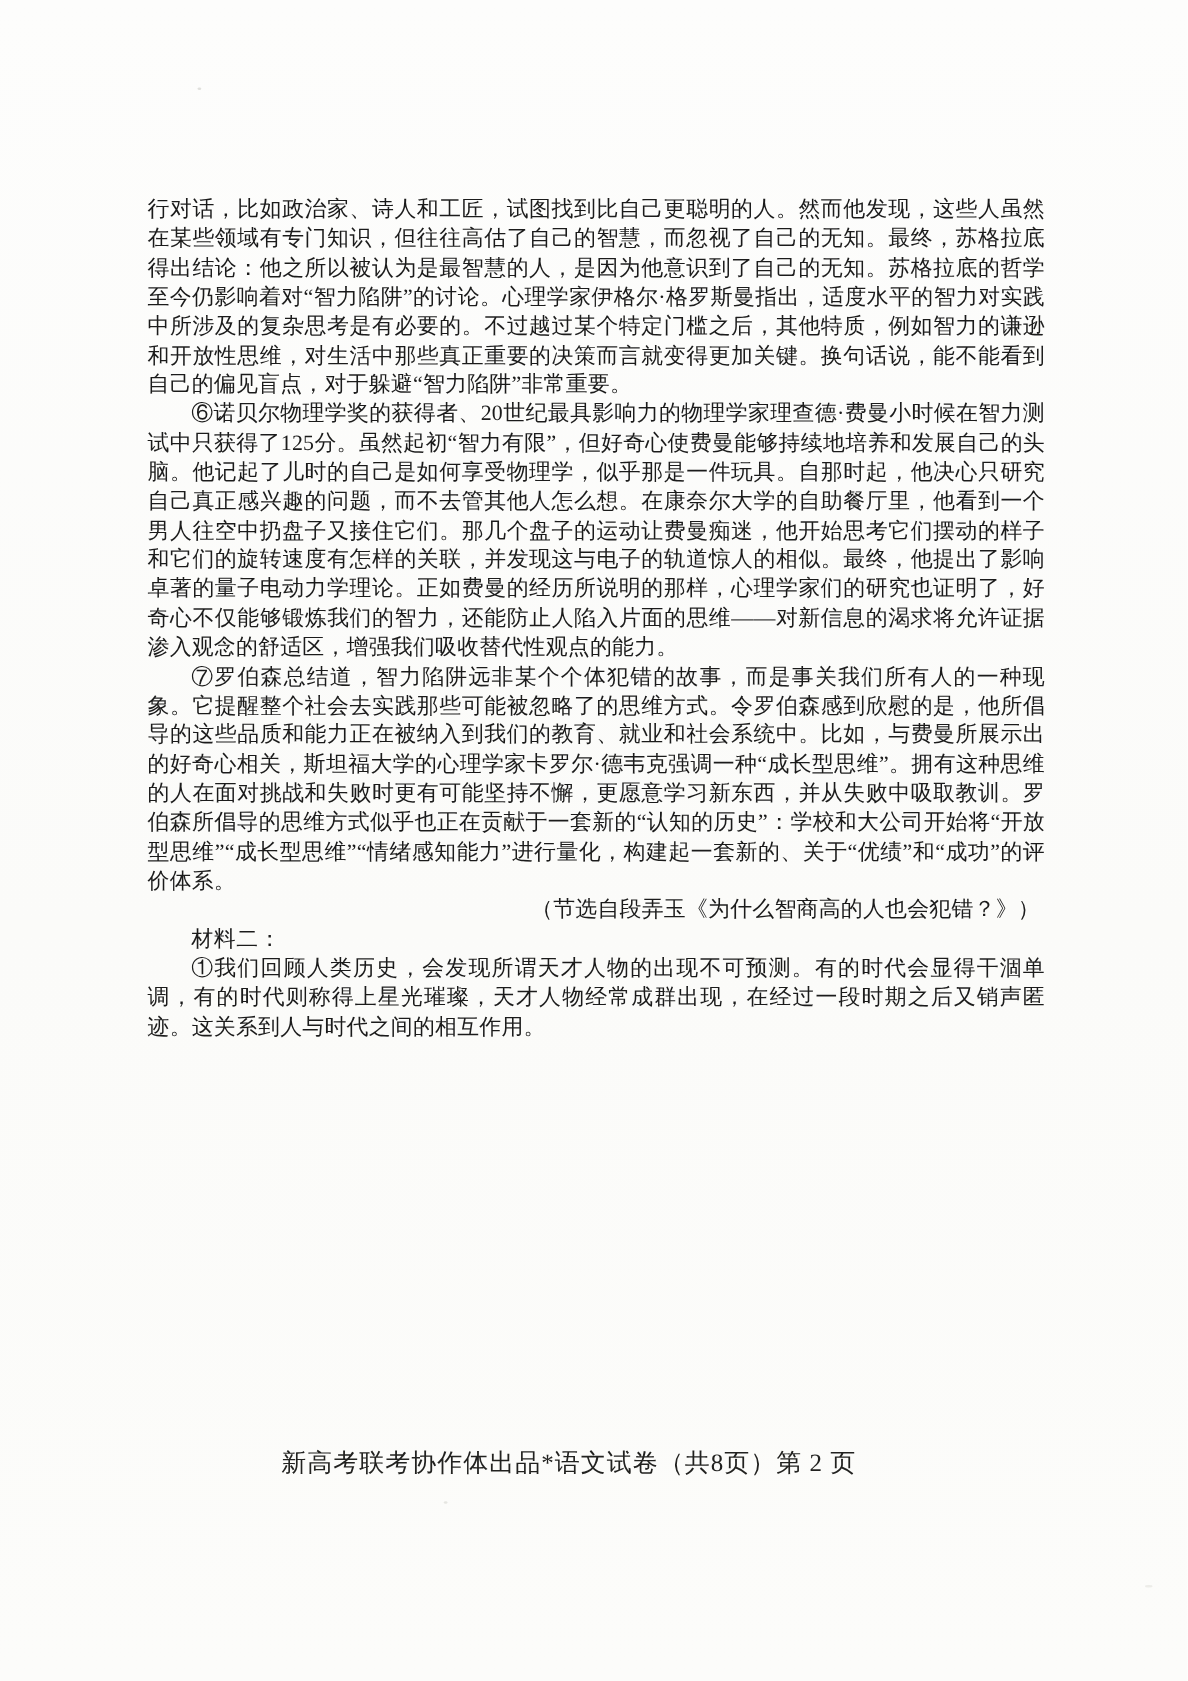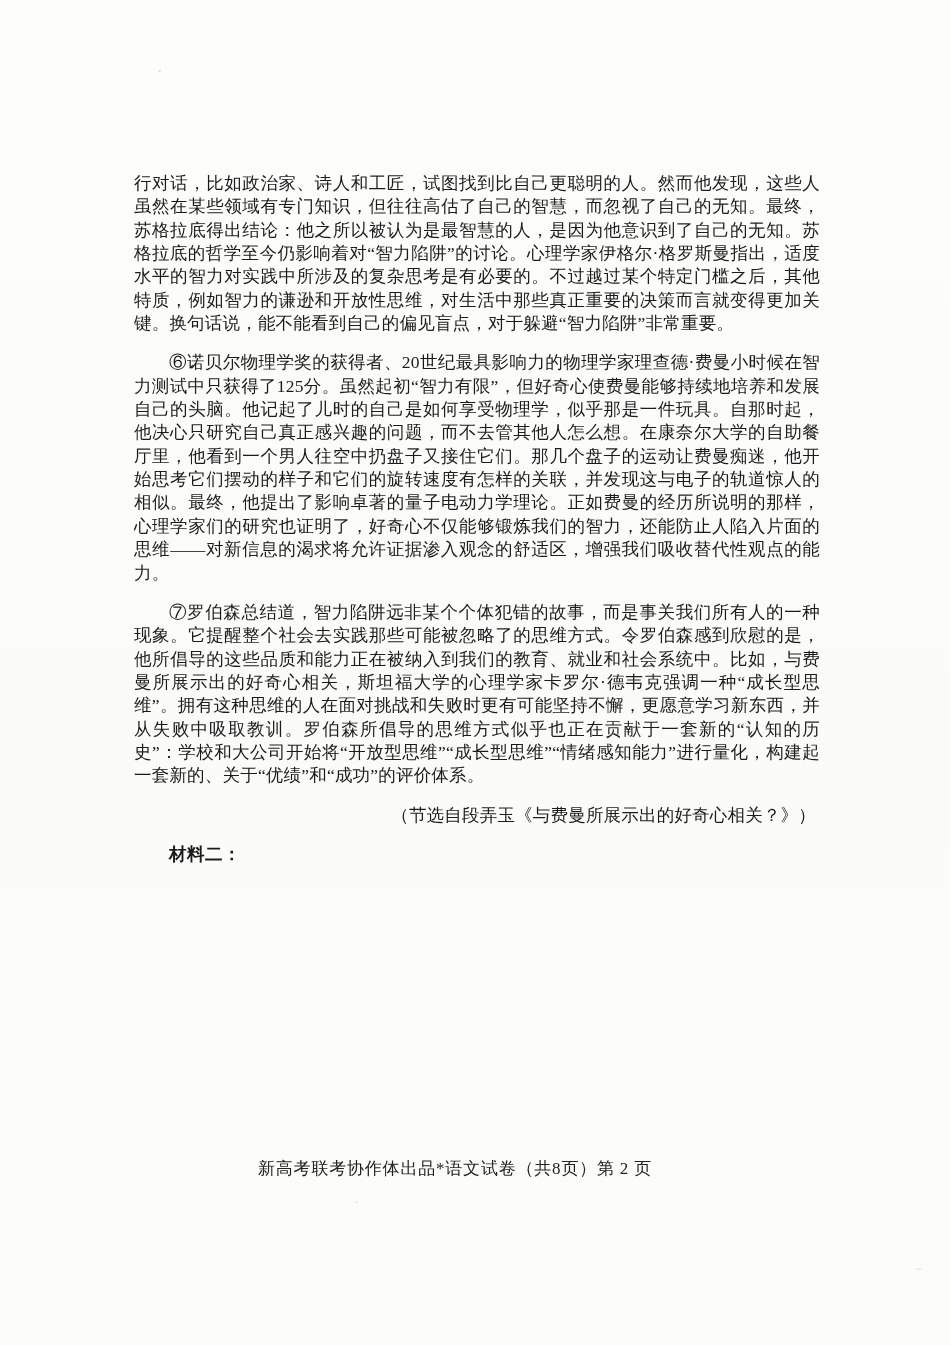--- a/index.html
+++ b/index.html
@@ -25,43 +25,43 @@
     left: 118px;
     top: 156px;
     width: 718px;
     font-size: 17.5px;
     line-height: 23.35px;
     text-align: justify;
     text-justify: inter-ideograph;
     letter-spacing: 0.2px;
   }
   .para {
-    margin: 16px;
+    margin: 0;
     text-indent: 2em;
   }
   .para.no-indent {
     text-indent: 0;
   }
   .para.attribution {
     text-align: right;
     text-indent: 0;
     padding-right: 4px;
   }
   .para.heading {
-    font-weight: 700;
+    font-weight: 400;
     font-family: "Liberation Sans", "DejaVu Sans", sans-serif;
     letter-spacing: 0.5px;
   }
   .page-footer {
     position: absolute;
     top: 1157px;
     left: 0;
     width: 910px;
     text-align: center;
-    font-size: 17px;
+    font-size: 20px;
     letter-spacing: 0.8px;
     color: #222220;
   }
   .speck {
     position: absolute;
     background: #c9c9c3;
     border-radius: 50%;
   }
   .speck-1 { left: 158px; top: 70px;  width: 3px; height: 2px; opacity: 0.55; }
   .speck-2 { left: 355px; top: 1201px; width: 3px; height: 2px; opacity: 0.45; }
@@ -72,24 +72,25 @@
 
 <div class="scan-page">
 
   <main class="text-block">
     <p class="para no-indent">行对话，比如政治家、诗人和工匠，试图找到比自己更聪明的人。然而他发现，这些人虽然在某些领域有专门知识，但往往高估了自己的智慧，而忽视了自己的无知。最终，苏格拉底得出结论：他之所以被认为是最智慧的人，是因为他意识到了自己的无知。苏格拉底的哲学至今仍影响着对“智力陷阱”的讨论。心理学家伊格尔·格罗斯曼指出，适度水平的智力对实践中所涉及的复杂思考是有必要的。不过越过某个特定门槛之后，其他特质，例如智力的谦逊和开放性思维，对生活中那些真正重要的决策而言就变得更加关键。换句话说，能不能看到自己的偏见盲点，对于躲避“智力陷阱”非常重要。</p>
 
     <p class="para">⑥诺贝尔物理学奖的获得者、20世纪最具影响力的物理学家理查德·费曼小时候在智力测试中只获得了125分。虽然起初“智力有限”，但好奇心使费曼能够持续地培养和发展自己的头脑。他记起了儿时的自己是如何享受物理学，似乎那是一件玩具。自那时起，他决心只研究自己真正感兴趣的问题，而不去管其他人怎么想。在康奈尔大学的自助餐厅里，他看到一个男人往空中扔盘子又接住它们。那几个盘子的运动让费曼痴迷，他开始思考它们摆动的样子和它们的旋转速度有怎样的关联，并发现这与电子的轨道惊人的相似。最终，他提出了影响卓著的量子电动力学理论。正如费曼的经历所说明的那样，心理学家们的研究也证明了，好奇心不仅能够锻炼我们的智力，还能防止人陷入片面的思维——对新信息的渴求将允许证据渗入观念的舒适区，增强我们吸收替代性观点的能力。</p>
 
     <p class="para">⑦罗伯森总结道，智力陷阱远非某个个体犯错的故事，而是事关我们所有人的一种现象。它提醒整个社会去实践那些可能被忽略了的思维方式。令罗伯森感到欣慰的是，他所倡导的这些品质和能力正在被纳入到我们的教育、就业和社会系统中。比如，与费曼所展示出的好奇心相关，斯坦福大学的心理学家卡罗尔·德韦克强调一种“成长型思维”。拥有这种思维的人在面对挑战和失败时更有可能坚持不懈，更愿意学习新东西，并从失败中吸取教训。罗伯森所倡导的思维方式似乎也正在贡献于一套新的“认知的历史”：学校和大公司开始将“开放型思维”“成长型思维”“情绪感知能力”进行量化，构建起一套新的、关于“优绩”和“成功”的评价体系。</p>
 
-    <p class="para attribution">（节选自段弄玉《与费曼所展示出的好奇心相关？》）</p>
+    <p class="para attribution">（节选自段弄玉《为什么智商高的人也会犯错？》）</p>
 
     <p class="para heading">材料二：</p>
 
+    <p class="para">①我们回顾人类历史，会发现所谓天才人物的出现不可预测。有的时代会显得干涸单调，有的时代则称得上星光璀璨，天才人物经常成群出现，在经过一段时期之后又销声匿迹。这关系到人与时代之间的相互作用。</p>
 
 
   </main>
 
   <footer class="page-footer">新高考联考协作体出品*语文试卷（共8页）第 2 页</footer>
 
   <div class="speck speck-1"></div>
   <div class="speck speck-2"></div>
   <div class="speck speck-3"></div>
 

